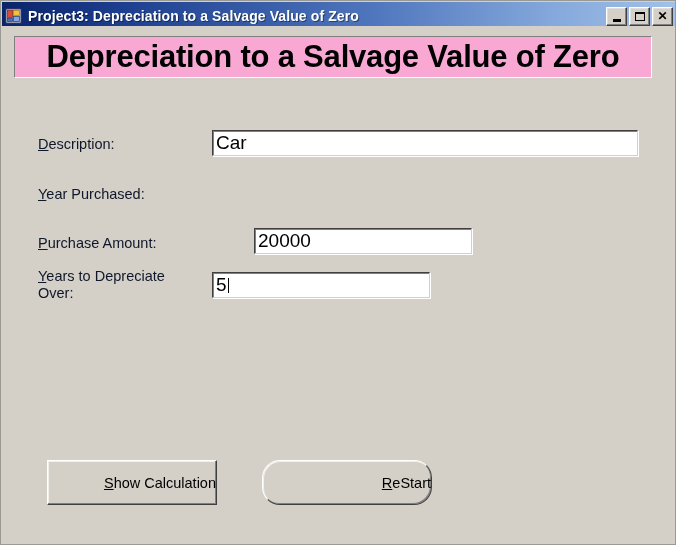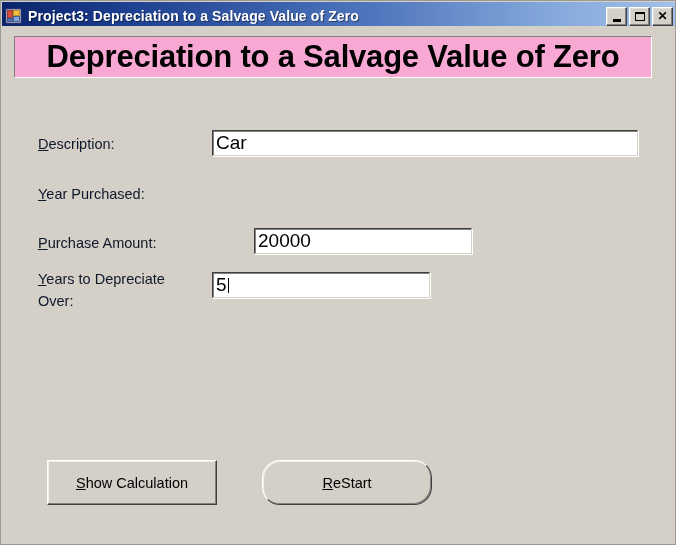--- a/index.html
+++ b/index.html
@@ -135,21 +135,21 @@
   
   .label {
     position: absolute;
     font-size: 14.5px;
     color: #0f172a;
     text-align: left;
     line-height: 17px;
     white-space: nowrap;
   }
   .label .acc { text-decoration: underline; }
-  .label.two-line { white-space: normal; line-height: 22px; }
+  .label.two-line { white-space: normal; line-height: 17px; }
 
   .field {
     position: absolute;
     box-sizing: border-box;
     background: #ffffff;
     border: 1px solid #404040;
     border-right-color: #d4d0c8;
     border-bottom-color: #d4d0c8;
     box-shadow: inset 1px 1px 0 #808080, 1px 1px 0 #ffffff;
     font-family: "Liberation Sans", sans-serif;
@@ -236,21 +236,21 @@
   .btn {
     position: absolute;
     box-sizing: border-box;
     background: #d4d0c8;
     border: 1px solid #404040;
     border-top-color: #ffffff;
     border-left-color: #ffffff;
     box-shadow: inset -1px -1px 0 #808080, inset 1px 1px 0 #f0efe9;
     display: flex;
     align-items: center;
-    justify-content: center;
+    justify-content: flex-end;
     font-size: 14.5px;
     color: #000000;
     cursor: default;
     white-space: nowrap;
   }
   .btn .acc { text-decoration: underline; }
 </style>
 </head>
 <body>
 

